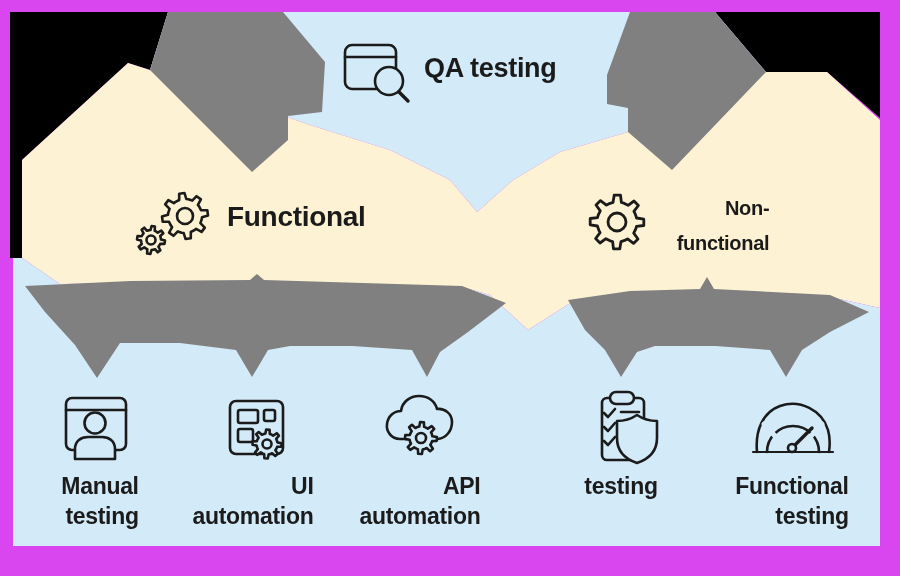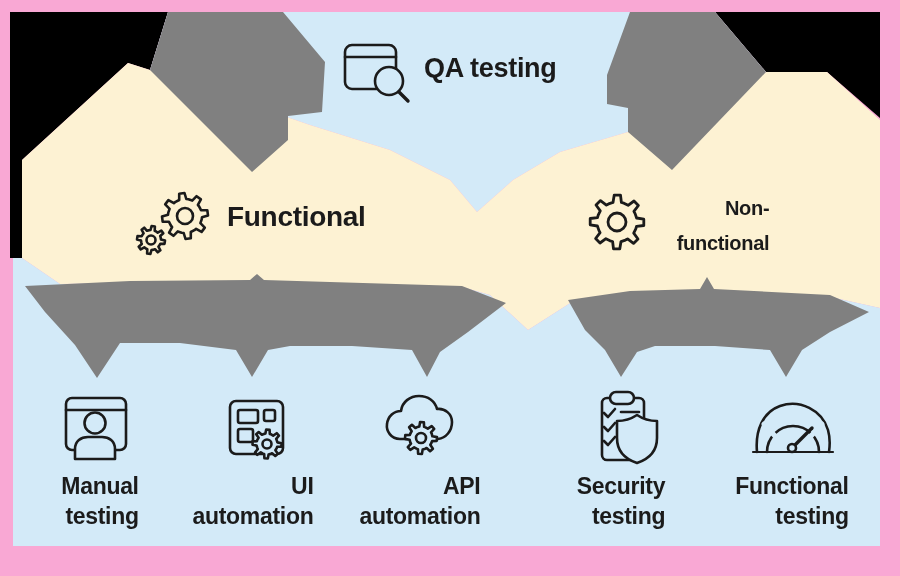--- a/index.html
+++ b/index.html
@@ -1,17 +1,17 @@
 <!DOCTYPE html>
 <html><head>
 <meta charset="utf-8">
 <style>
   html,body{margin:0;padding:0;background:#fff;}
   .stage{
-    position:relative;width:900px;height:576px;background:#f9a8d4;overflow:hidden;
+    position:relative;width:900px;height:576px;background:#d946ef;overflow:hidden;
     font-family:"Liberation Sans","DejaVu Sans",sans-serif;color:#1b1b1b;
   }
   .stage svg{position:absolute;left:0;top:0;}
   .label{position:absolute;font-weight:700;color:#1b1b1b;letter-spacing:-0.3px;white-space:nowrap;}
   .label .line{display:block;}
   .lbl-root{left:424px;top:53px;font-size:27px;}
   .lbl-functional{left:227px;top:201px;font-size:28px;}
   .lbl-nonfunctional{left:723px;top:191px;font-size:20px;line-height:35px;text-align:right;transform:translateX(-50%);}
   .leaf-label{top:471px;font-size:23px;line-height:30px;text-align:right;transform:translateX(-50%);}
   .leaf-0{left:100px;}
@@ -121,21 +121,20 @@
   </div>
   <div class="label leaf-label leaf-1">
     <span class="line">UI</span>
     <span class="line">automation</span>
   </div>
   <div class="label leaf-label leaf-2">
     <span class="line">API</span>
     <span class="line">automation</span>
   </div>
   <div class="label leaf-label leaf-3">
-    <span class="line">Security</span>
     <span class="line">testing</span>
   </div>
   <div class="label leaf-label leaf-4">
     <span class="line">Functional</span>
     <span class="line">testing</span>
   </div>
 
 </div>
 
 </body></html>

